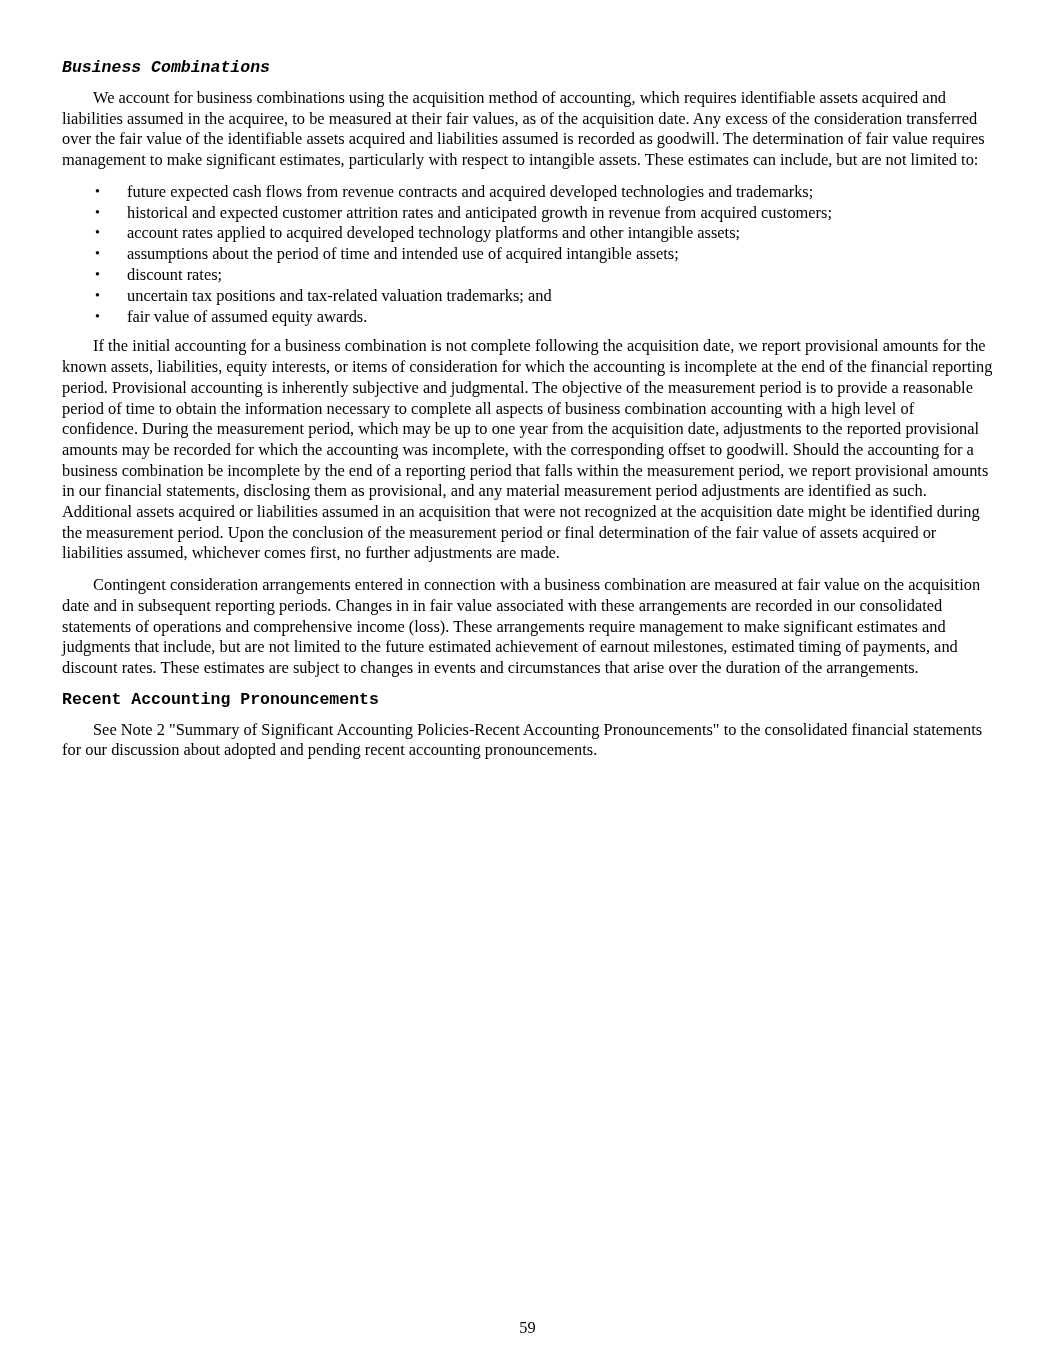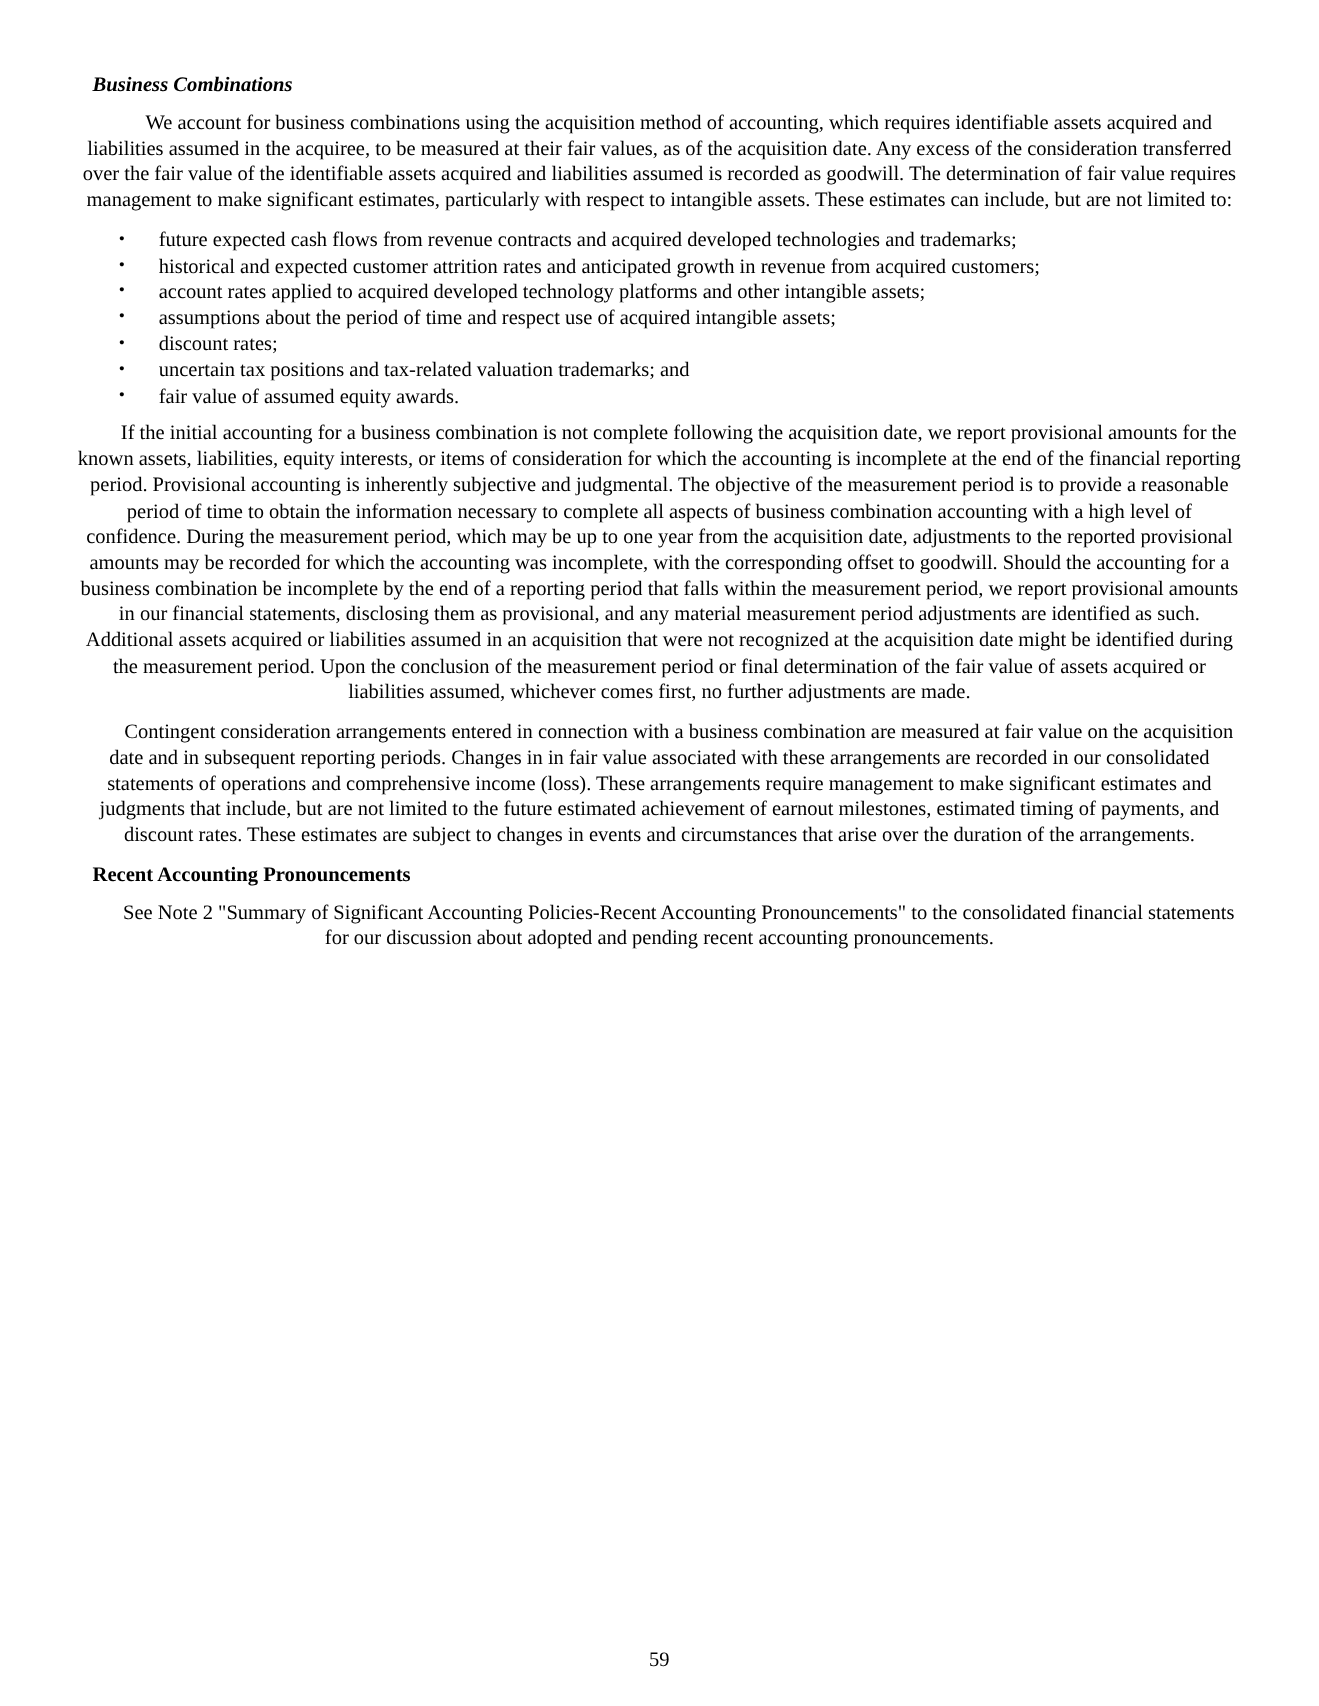--- a/index.html
+++ b/index.html
@@ -20,37 +20,38 @@
 
   .content {
     padding: 58px 62px 0 62px;
     width: 100%;
   }
 
   .heading {
     font-size: 16.5px;
     font-weight: bold;
     line-height: 20px;
-    margin-left: 12px;
+    margin-left: 0;
     margin-bottom: 10px;
+    font-family: Liberation Mono, monospace;
   }
 
   .heading.italic {
     font-style: italic;
   }
 
   .heading.upper-gap {
     margin-top: 2px;
   }
 
   p.body-para {
     font-size: 16.4px;
     line-height: 20.7px;
     text-indent: 31px;
-    text-align: center;
+    text-align: left;
     margin-bottom: 11px;
   }
 
   .bullet-list {
     list-style: none;
     margin-bottom: 9px;
   }
 
   .bullet-item {
     display: flex;
@@ -97,21 +98,21 @@
       <li class="bullet-item">
         <span class="bullet-marker">•</span>
         <span class="bullet-text">historical and expected customer attrition rates and anticipated growth in revenue from acquired customers;</span>
       </li>
       <li class="bullet-item">
         <span class="bullet-marker">•</span>
         <span class="bullet-text">account rates applied to acquired developed technology platforms and other intangible assets;</span>
       </li>
       <li class="bullet-item">
         <span class="bullet-marker">•</span>
-        <span class="bullet-text">assumptions about the period of time and respect use of acquired intangible assets;</span>
+        <span class="bullet-text">assumptions about the period of time and intended use of acquired intangible assets;</span>
       </li>
       <li class="bullet-item">
         <span class="bullet-marker">•</span>
         <span class="bullet-text">discount rates;</span>
       </li>
       <li class="bullet-item">
         <span class="bullet-marker">•</span>
         <span class="bullet-text">uncertain tax positions and tax-related valuation trademarks; and</span>
       </li>
       <li class="bullet-item">

